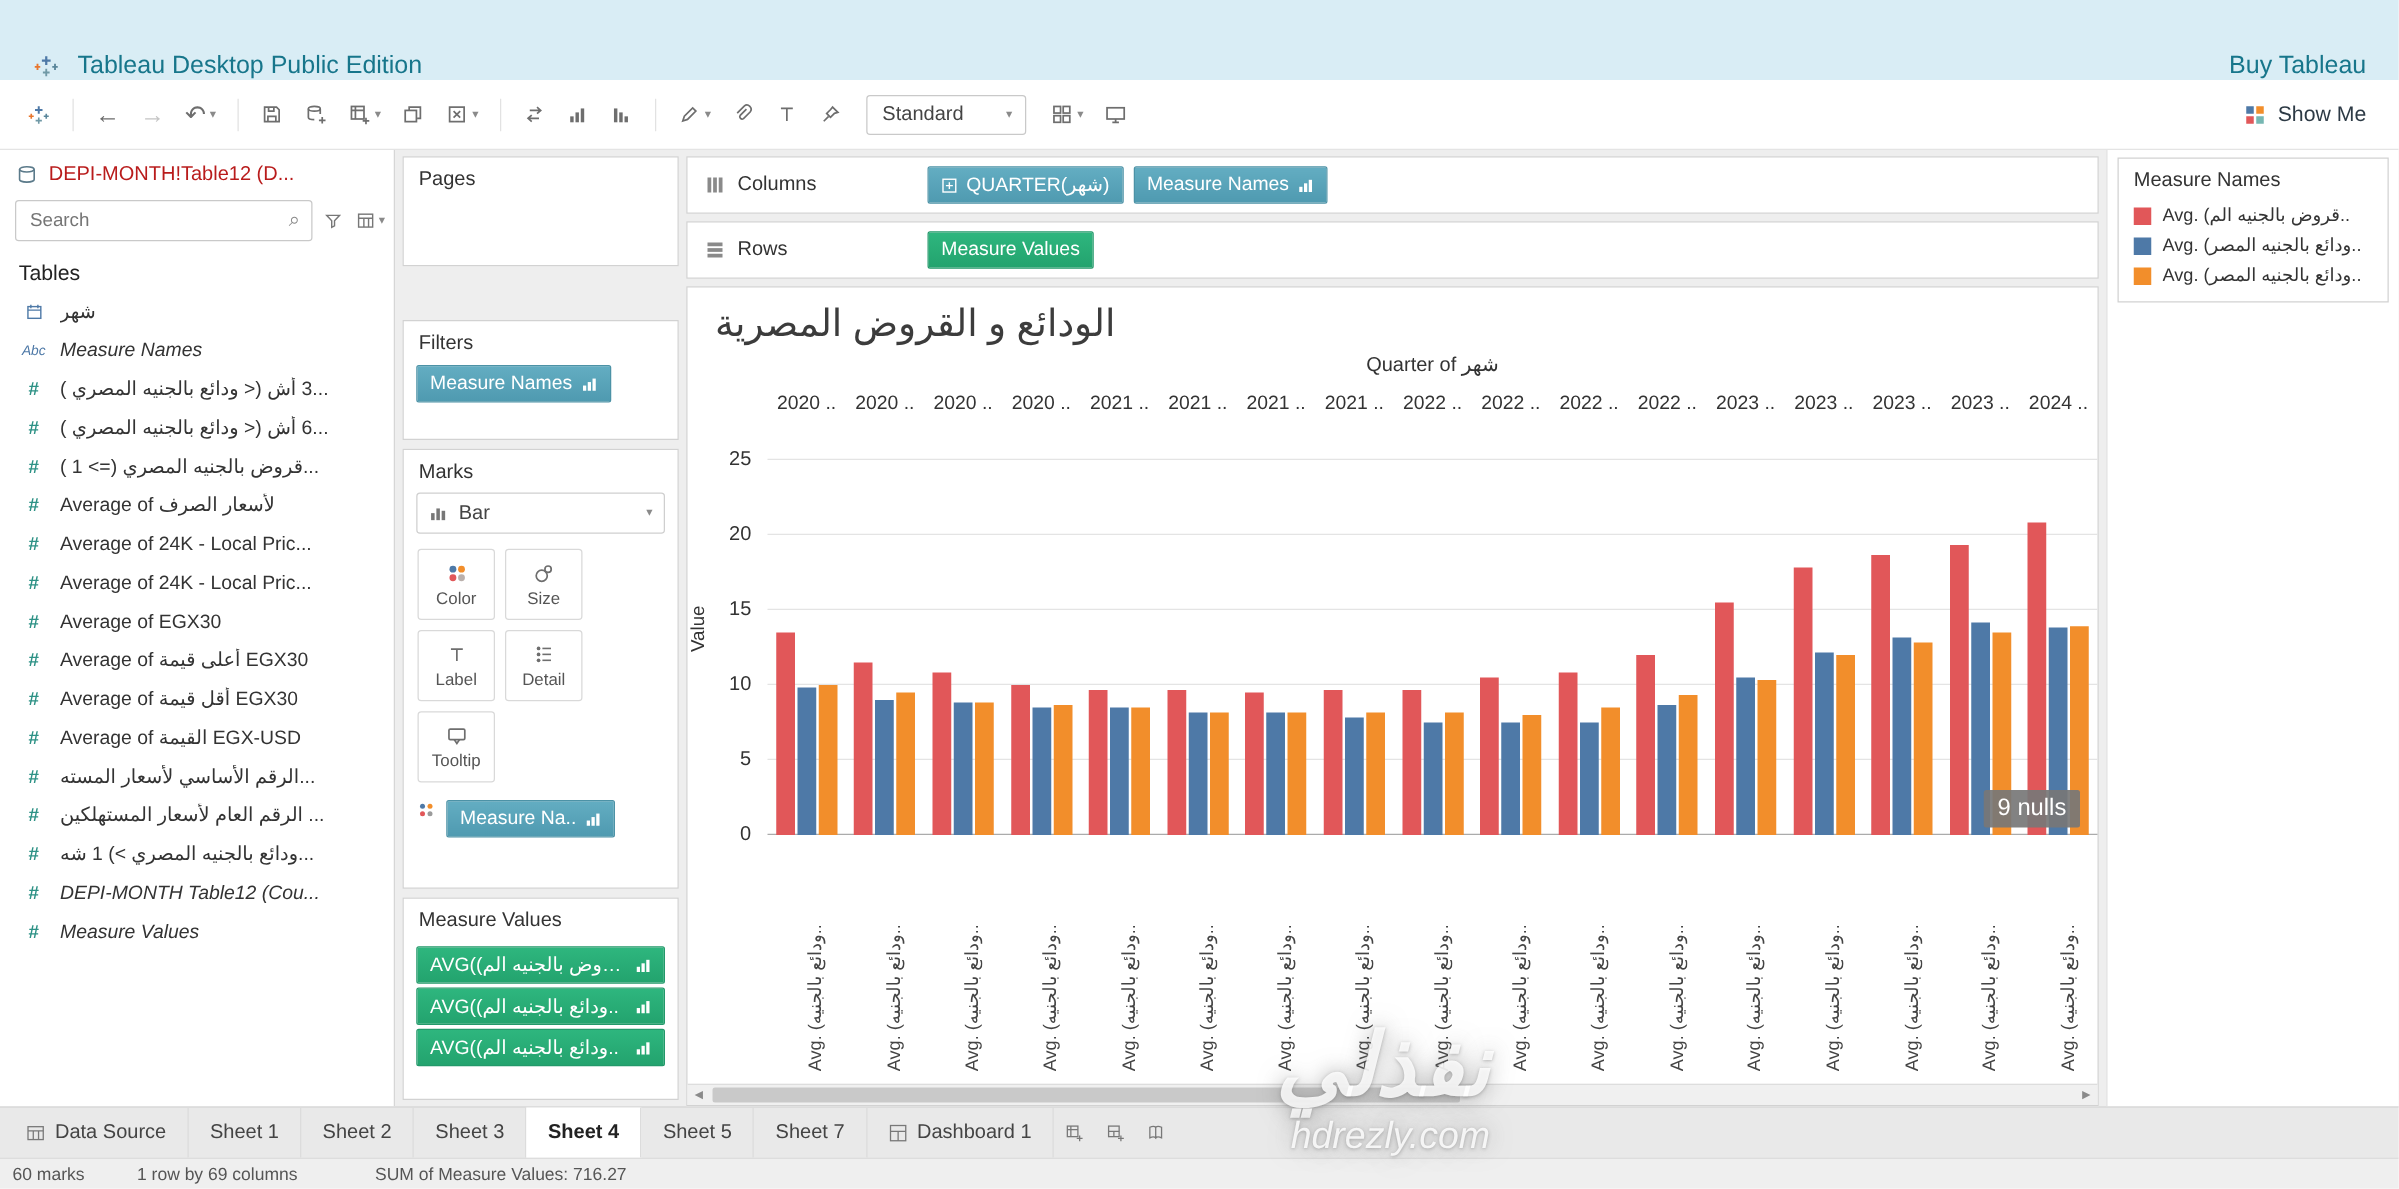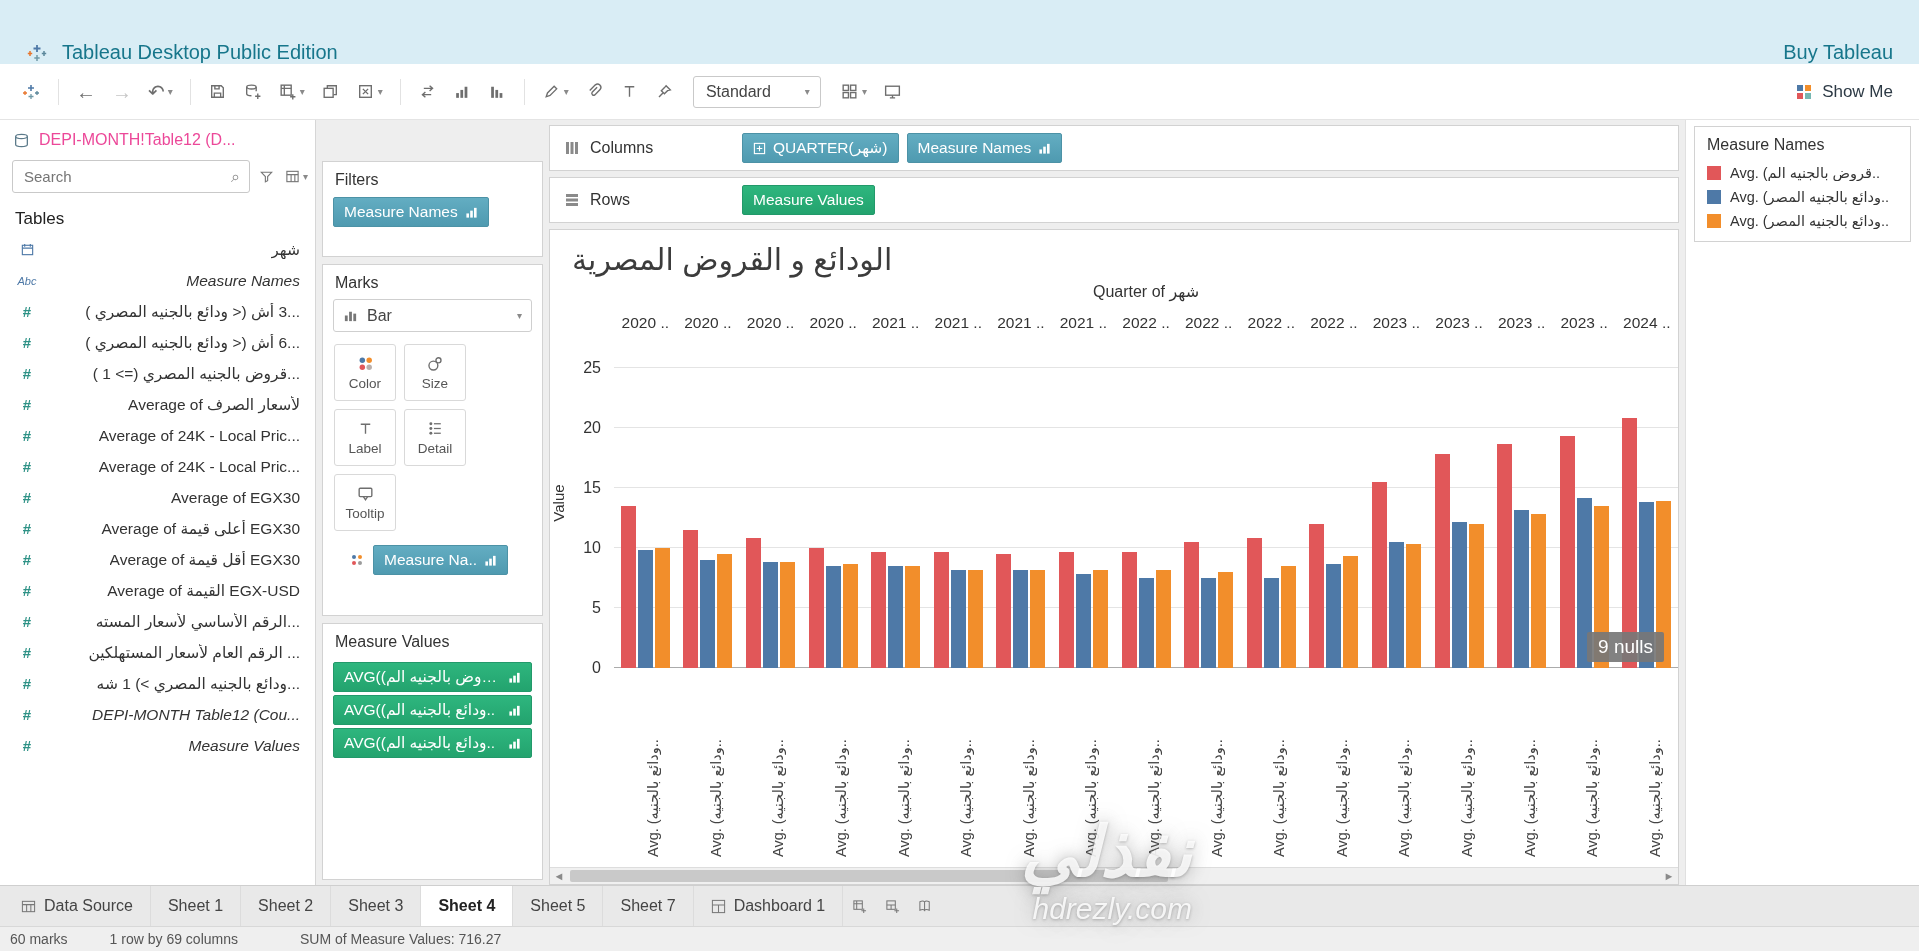--- a/index.html
+++ b/index.html
@@ -30,29 +30,29 @@
 
   
   .main { display:flex; height:765px; background:#eeeeee; }
 
   
   .data-pane { width:316px; background:#fff; border-right:1px solid #d6d6d6; display:flex; flex-direction:column; }
   .pane-tabs { display:flex; align-items:stretch; height:46px; border-bottom:1px solid #dddddd; }
   .pane-tab { display:flex; align-items:center; padding:0 22px; font-size:17px; color:#333; cursor:pointer; background:#fff; }
   .pane-tab:not(.active) { background:#f4f4f4; color:#555; border-left:1px solid #e4e4e4; border-bottom:1px solid #e0e0e0; }
   .pane-collapse { margin-left:auto; display:flex; align-items:center; padding:0 12px; color:#777; font-size:17px; cursor:pointer; background:#f4f4f4; }
-  .datasource-row { display:flex; align-items:flex-end; gap:9px; padding:11px 13px 7px; font-size:16px; color:#ec4899; white-space:nowrap; overflow:hidden; }
+  .datasource-row { display:flex; align-items:flex-start; gap:9px; padding:11px 13px 7px; font-size:16px; color:#b91c1c; white-space:nowrap; overflow:hidden; }
   .search-row { display:flex; align-items:center; gap:7px; padding:4px 12px 6px; }
   .search-box { flex:1; display:flex; align-items:center; border:1px solid #c9c9c9; border-radius:3px; height:33px; padding:0 9px; gap:6px; }
   .search-box input { border:none; outline:none; flex:1; min-width:0; font-size:15px; color:#333; font-family:inherit; background:transparent; }
   .search-glyph { color:#8a8a8a; font-size:16px; }
   .icon-btn { color:#777; display:flex; align-items:center; cursor:pointer; padding:2px; }
   .tables-header { font-size:17px; color:#222; padding:10px 15px 5px; }
   .field-list { flex:1; overflow:hidden; }
-  .field-row { display:flex; align-items:center; gap:9px; height:31px; padding:0 15px; cursor:pointer; white-space:nowrap;justify-content:space-between; }
+  .field-row { display:flex; align-items:center; gap:9px; height:31px; padding:0 15px; cursor:pointer; white-space:nowrap; }
   .field-row.italic .field-label { font-style:italic; }
   .field-label { font-size:15.5px; color:#333; overflow:hidden; text-overflow:ellipsis; }
   .field-icon { width:24px; flex:none; display:flex; justify-content:center; align-items:center; }
   .fi-hash { color:#2e9286; font-weight:bold; font-size:15px; }
   .fi-abc { color:#4e79a7; font-size:11px; font-style:italic; }
 
   
   .mid-col { width:233px; padding:5px 6px; display:flex; flex-direction:column; gap:7px; background:#eeeeee; }
   .card { background:#fff; border:1px solid #d2d2d2; }
   .card-label { font-size:16px; color:#333; padding:9px 12px 4px; }
@@ -70,21 +70,21 @@
   .pill-ic { display:flex; flex:none; }
   .pill-ic.right { margin-left:auto; }
 
   .mark-type-row { display:flex; align-items:center; margin:3px 10px; border:1px solid #cfcfcf; border-radius:3px;
                    height:33px; padding:0 9px; color:#444; font-size:16px; gap:9px; cursor:pointer; }
   .mark-type-row .caret { margin-left:auto; }
   .mark-grid { display:flex; flex-wrap:wrap; gap:8px; padding:9px 11px 2px; }
   .mark-btn { width:62px; height:57px; border:1px solid #d9d9d9; border-radius:3px; display:flex; flex-direction:column;
               align-items:center; justify-content:center; gap:3px; color:#555; cursor:pointer; background:#fff; }
   .mark-btn-label { font-size:13.5px; }
-  .marks-pill-row { display:flex; align-items:center; gap:8px; padding:12px 26px 0; }
+  .marks-pill-row { display:flex; align-items:flex-start; gap:8px; padding:12px 10px 0; }
   .mv-card .card-body .pill { width:100%; display:flex; margin:3px 0; }
 
   
   .center-col { flex:1; min-width:0; display:flex; flex-direction:column; gap:6px; padding:5px 6px 0 0; background:#eeeeee; }
   .shelf-row { display:flex; align-items:center; background:#fff; border:1px solid #d2d2d2; height:46px; padding-left:14px; gap:10px; flex:none; }
   .shelf-label-wrap { display:flex; align-items:center; gap:10px; width:168px; flex:none; color:#333; font-size:16px; }
   .shelf-pills { display:flex; align-items:center; gap:8px; min-width:0; }
 
   .chart-card { flex:1; min-height:0; background:#fff; border:1px solid #d2d2d2; display:flex; flex-direction:column; position:relative; }
   .chart-title { font-size:30px; color:#3c3c3c; padding:12px 0 0 22px; height:52px; flex:none; }
@@ -423,20 +423,23 @@
         <div class="field-row italic">
           <span class="field-icon">
             <span class="fi-hash">#</span>
           </span>
           <span class="field-label">Measure Values</span>
         </div>
       </div>
   </div>
 
   <div class="mid-col">
+    <div class="card pages-card">
+      <div class="card-label">Pages</div>
+    </div>
     <div class="card filters-card">
       <div class="card-label">Filters</div>
       <div class="card-body"><span class="pill teal">
             <span class="pill-label">Measure Names</span>
             <span class="pill-ic right">
               <svg viewBox="0 0 14 14" width="13" height="13" fill="#fff">
                 <rect x="1.5" y="8" width="2.8" height="4.5"></rect>
                 <rect x="5.6" y="5" width="2.8" height="7.5"></rect>
                 <rect x="9.7" y="2" width="2.8" height="10.5"></rect>
               </svg>

